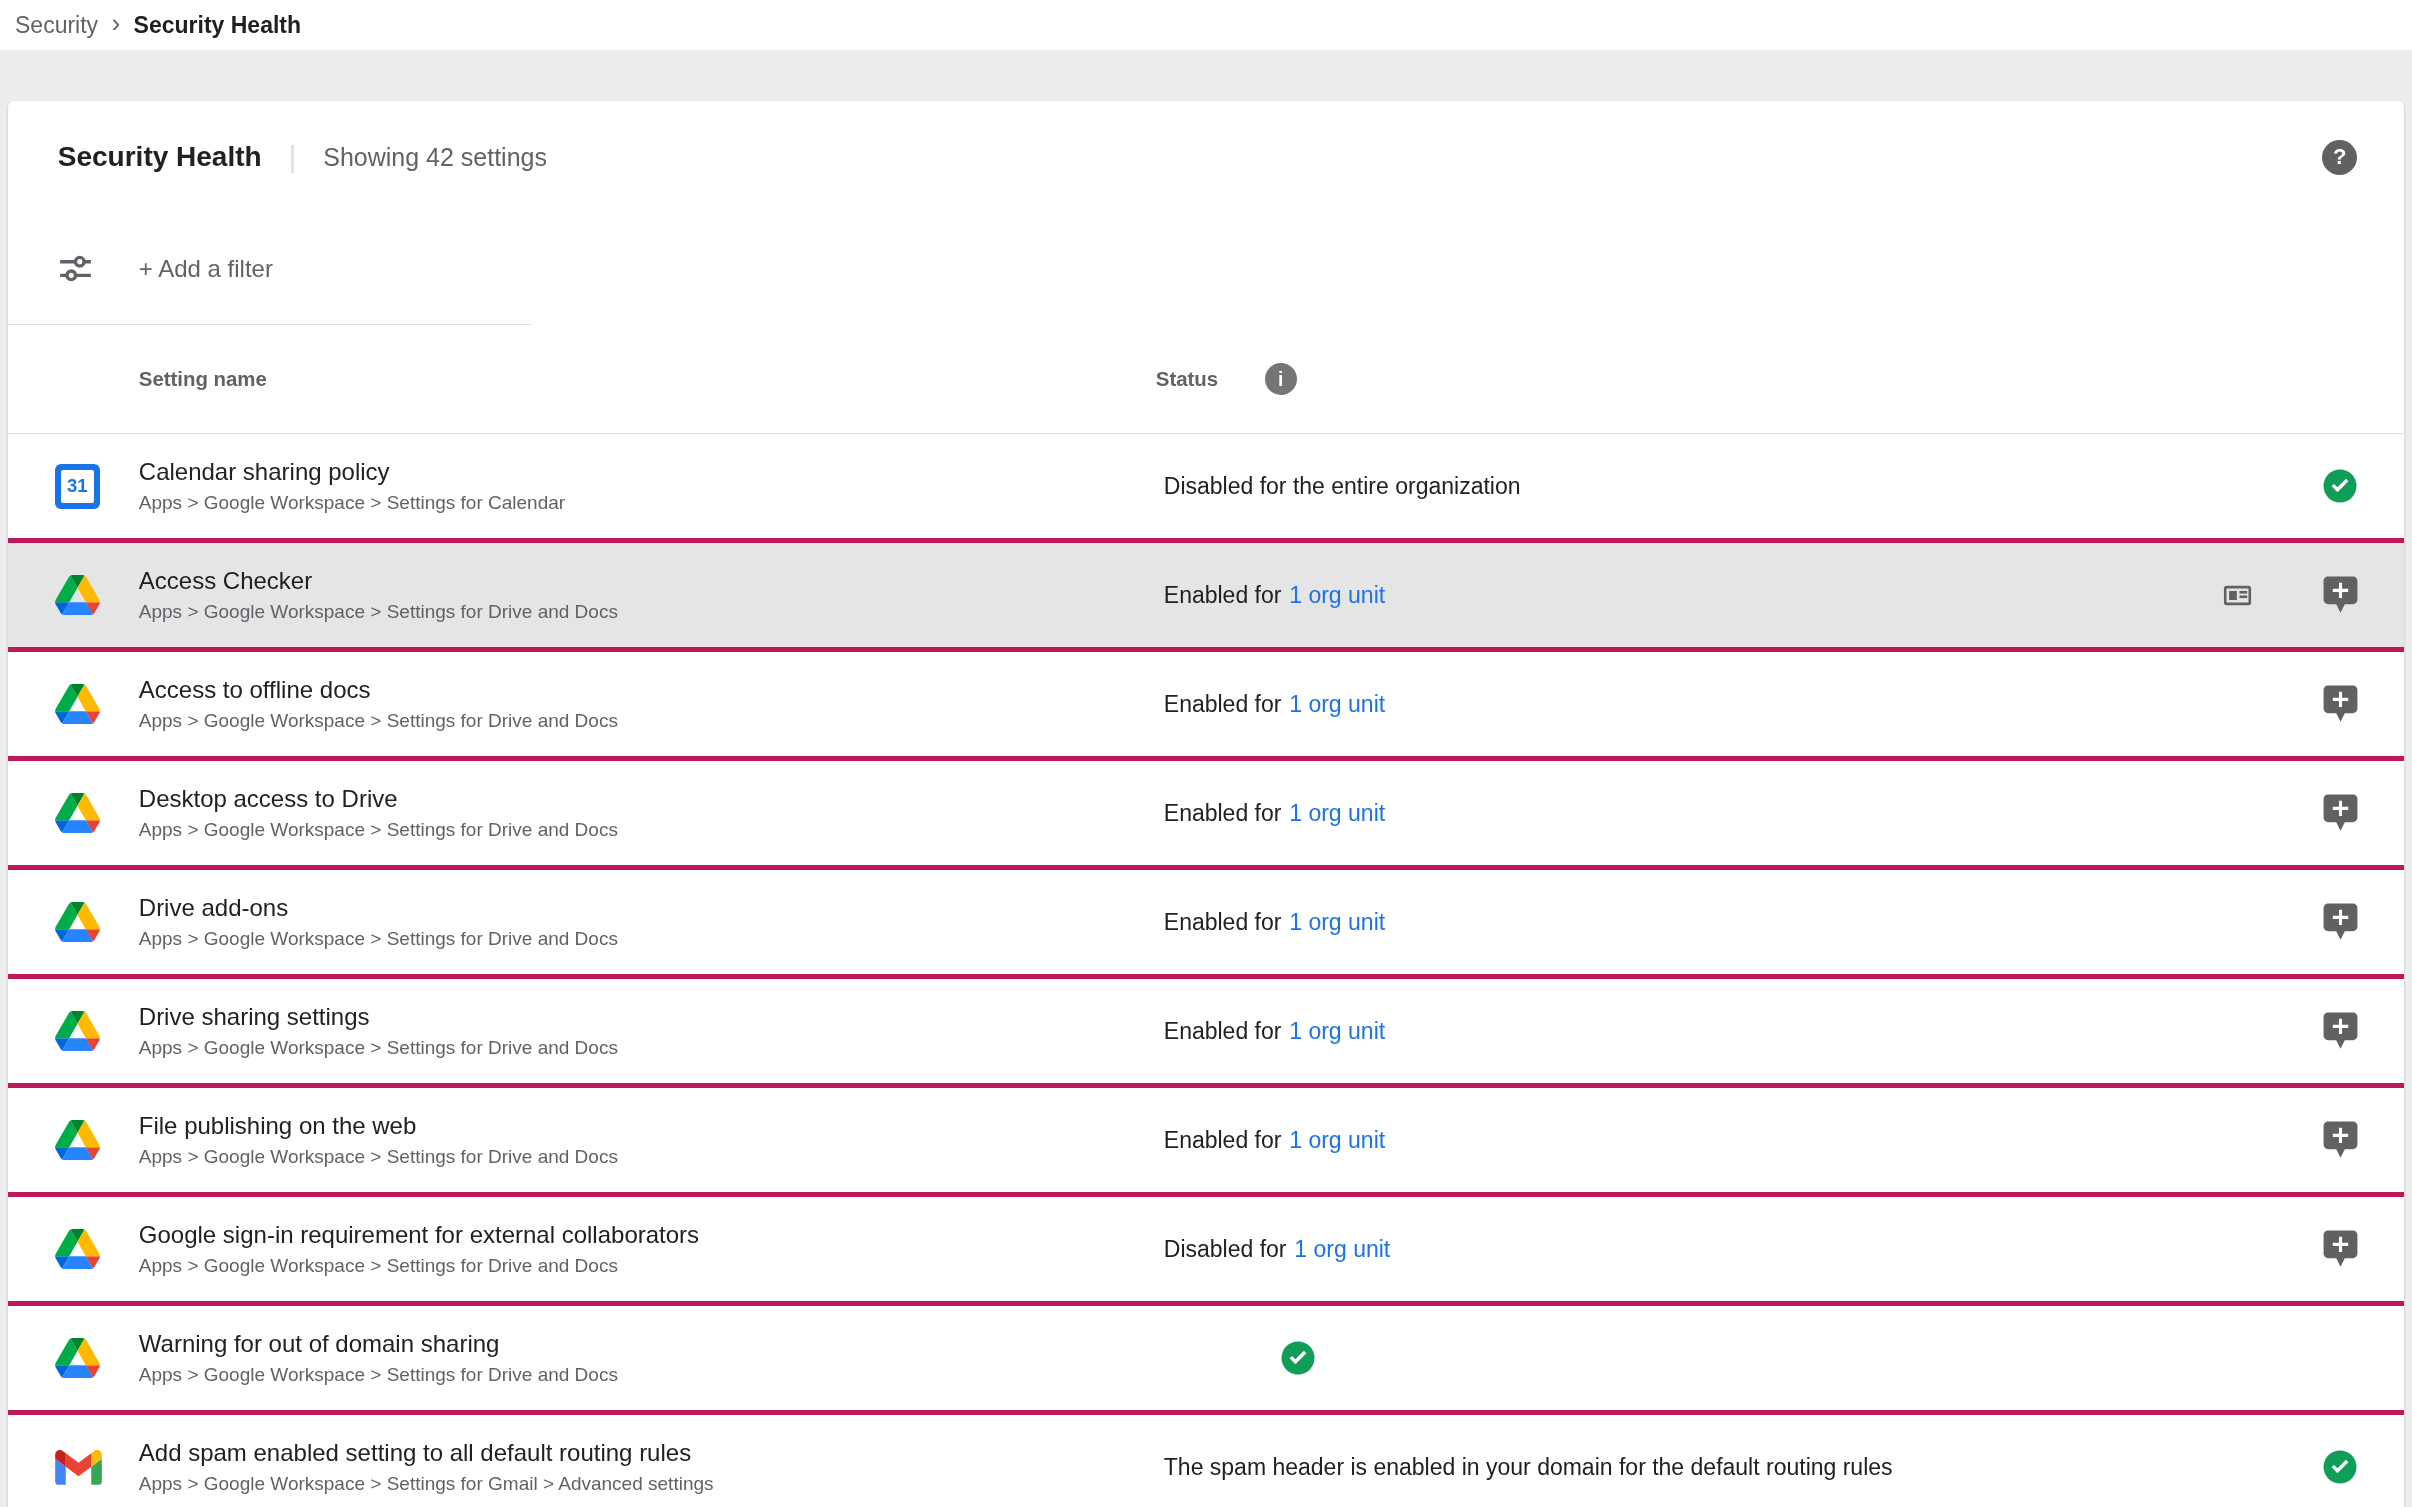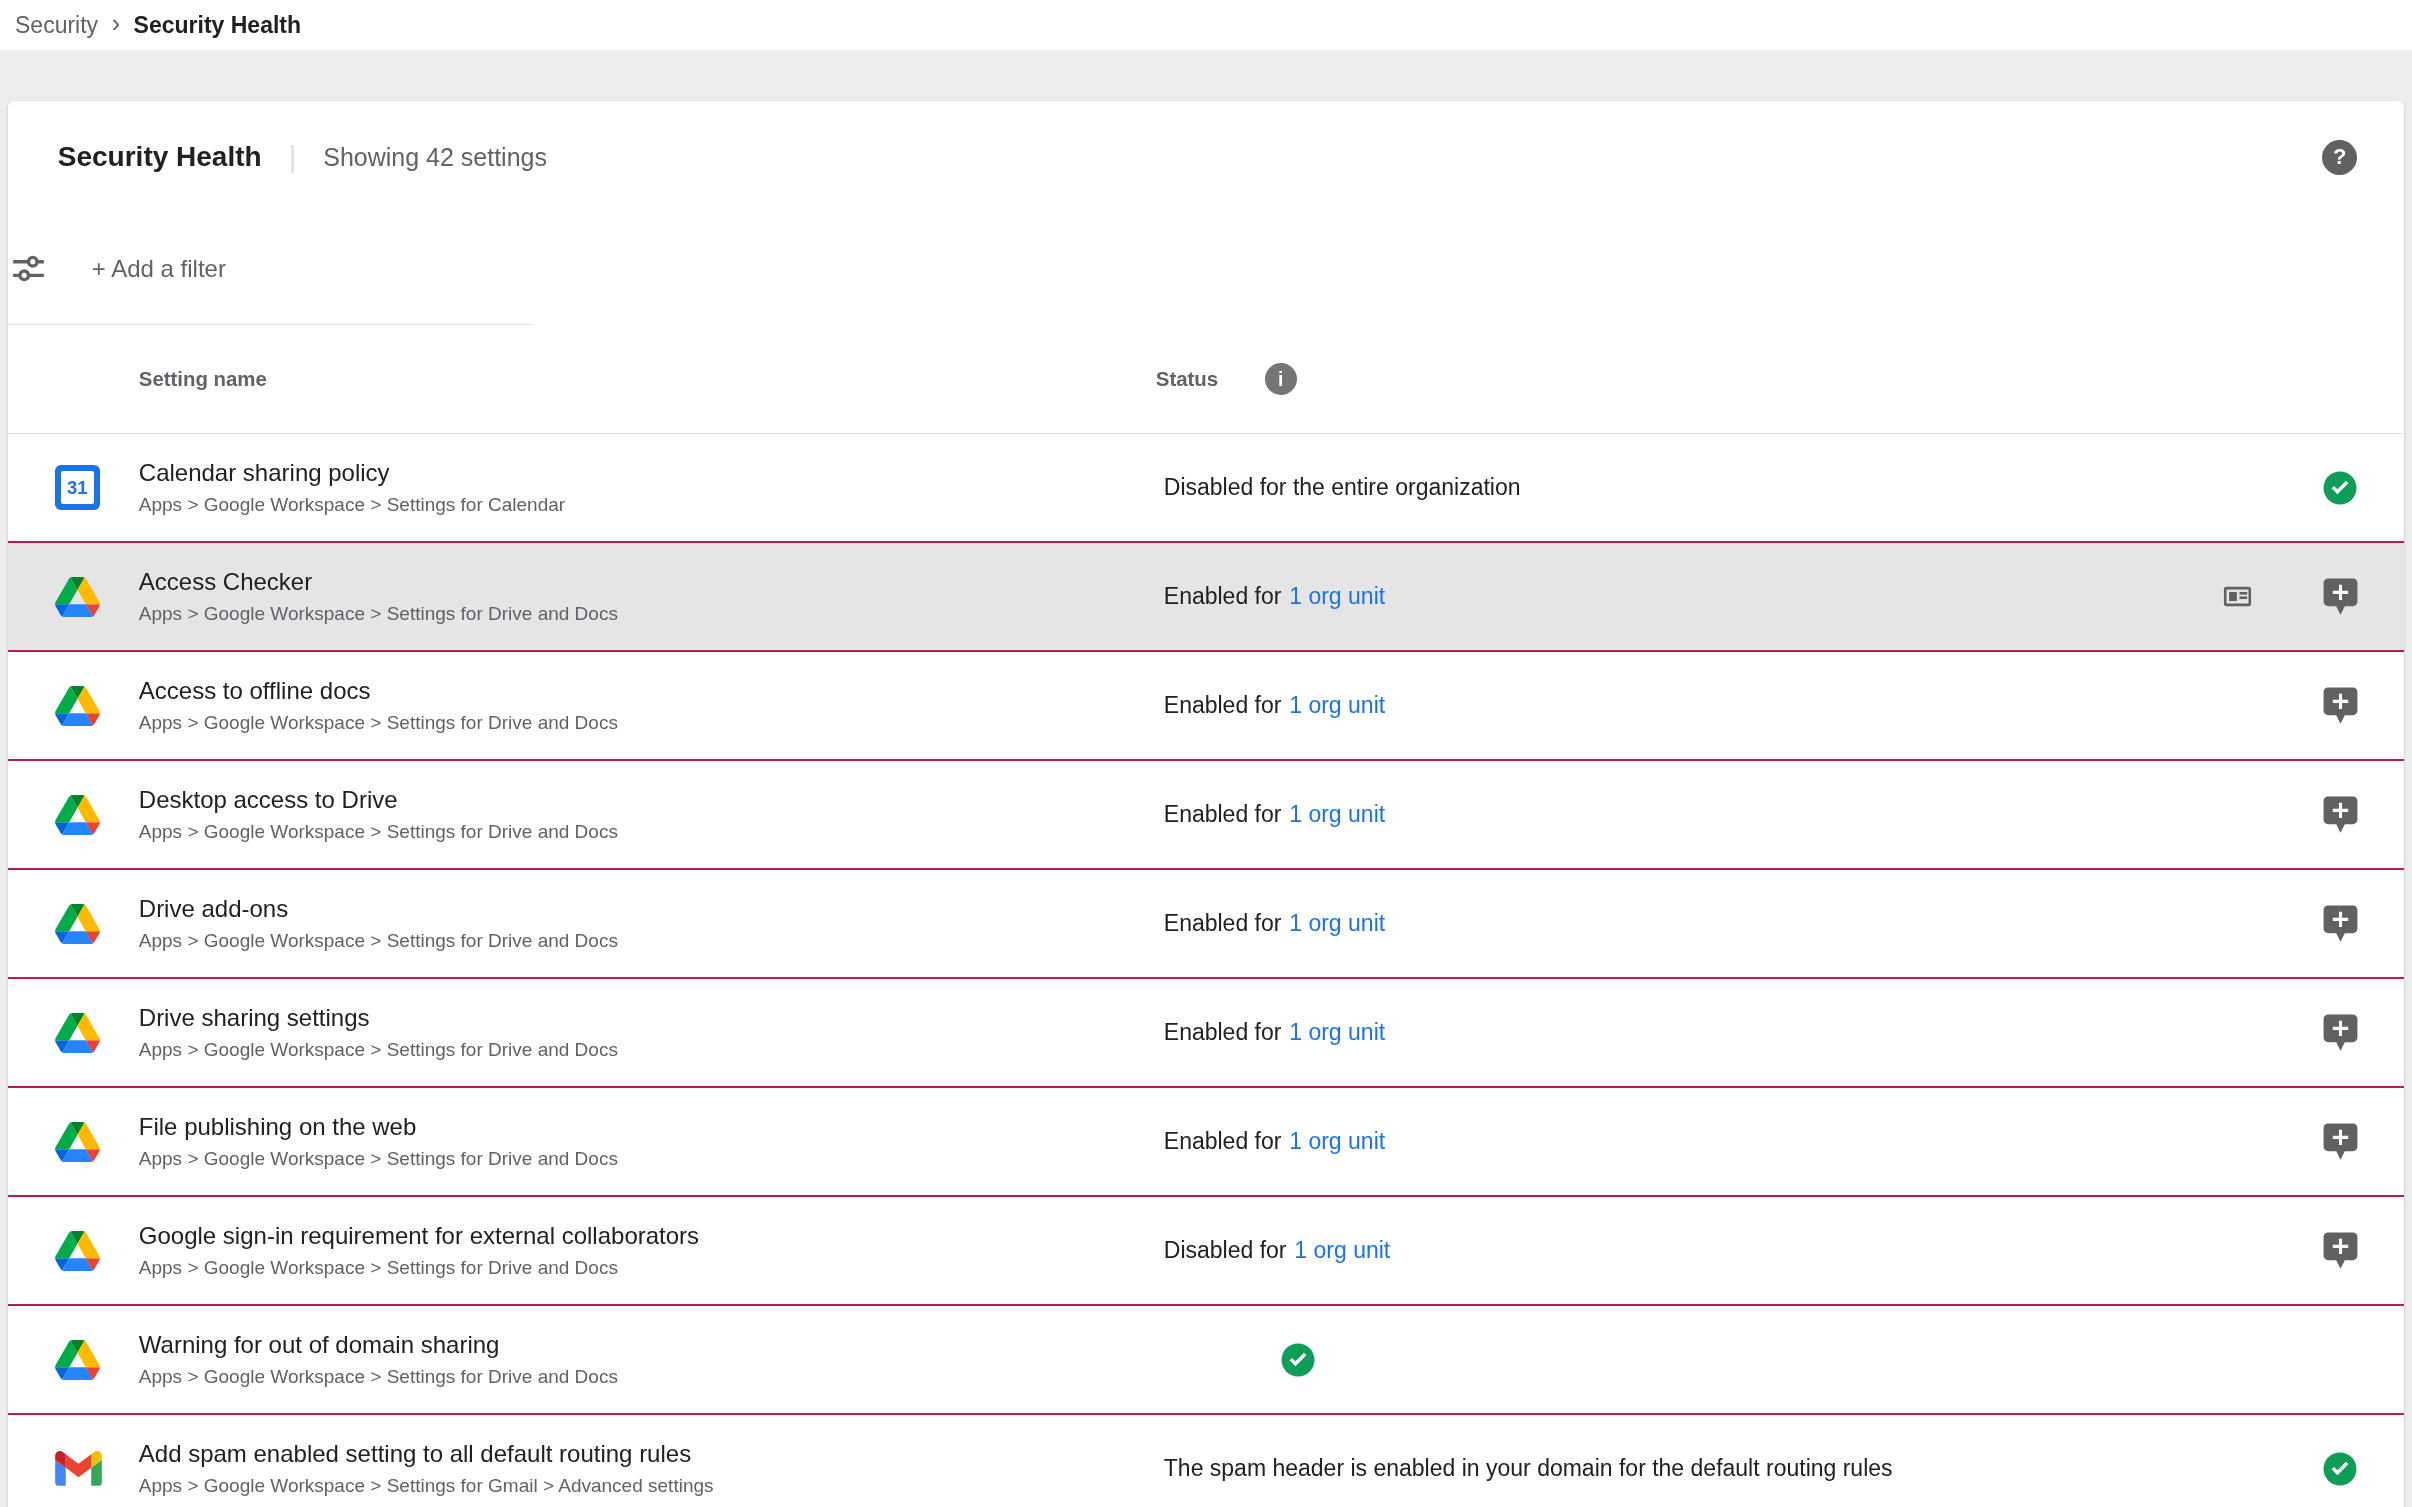--- a/index.html
+++ b/index.html
@@ -43,20 +43,21 @@
     width:35px; height:35px; border-radius:50%;
     background:#616161; color:#fff;
     display:flex; align-items:center; justify-content:center;
     font-size:22px; font-weight:bold; cursor:pointer;
   }
 
   
   .filter-row {
     height:111px;
     display:flex; align-items:center;
+    padding-left:47px;
   }
   .tune-icon svg { width:41px; height:41px; display:block; }
   .add-filter {
     margin-left:43px;
     font-size:24px; color:#5f6368;
     cursor:pointer;
   }
   .filter-divider { width:524px; height:1px; background:#e0e0e0; }
 
   
@@ -76,21 +77,21 @@
     width:32px; height:32px; border-radius:50%;
     background:#757575; color:#fff;
     display:flex; align-items:center; justify-content:center;
     font-size:19.4px; font-weight:bold; cursor:pointer;
   }
 
   
   .row {
     display:flex; align-items:center;
     height:109px;
-    border-bottom:2px solid #be185d;
+    border-bottom:5px solid #be185d;
   }
   .row.highlighted { background:#e5e5e5; }
   .cell-icon {
     width:131px; flex:none;
     padding-left:47px;
     display:flex; align-items:center;
   }
   .app-icon { display:flex; align-items:center; justify-content:center; }
   .calendar-box {
     width:45px; height:45px; background:#1a73e8; border-radius:5.8px;

